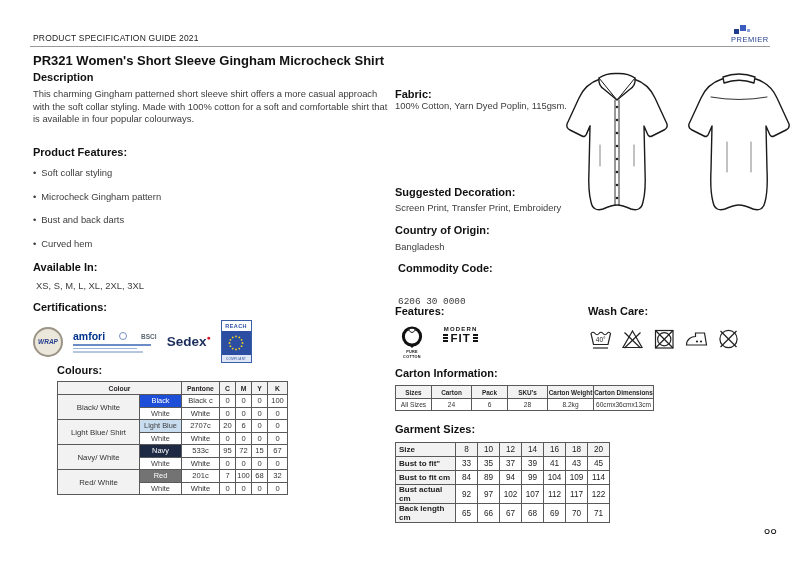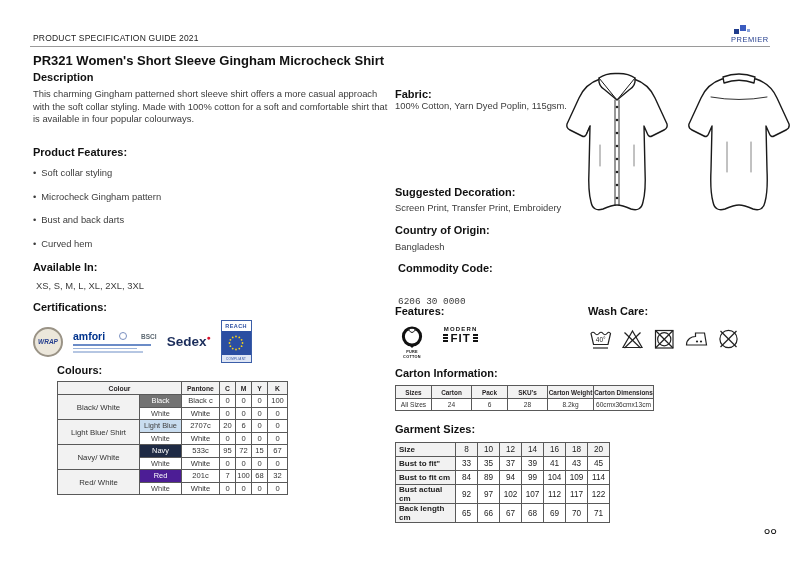--- a/index.html
+++ b/index.html
@@ -198,21 +198,21 @@
           <th>Pantone</th>
           <th>C</th>
           <th>M</th>
           <th>Y</th>
           <th>K</th>
         </tr>
       </thead>
       <tbody>
         <tr>
           <td class="cname" rowspan="2">Black/ White</td>
-          <td class="sw" style="background:#737373;color:#ffffff">Black</td>
+          <td class="sw" style="background:#1d4ed8;color:#ffffff">Black</td>
           <td>Black c</td>
           <td>0</td>
           <td>0</td>
           <td>0</td>
           <td>100</td>
         </tr>
         <tr>
           <td class="sw" style="background:#ffffff;color:#404040">White</td>
           <td>White</td>
           <td>0</td>
@@ -249,21 +249,21 @@
         <tr>
           <td class="sw" style="background:#ffffff;color:#404040">White</td>
           <td>White</td>
           <td>0</td>
           <td>0</td>
           <td>0</td>
           <td>0</td>
         </tr>
         <tr>
           <td class="cname" rowspan="2">Red/ White</td>
-          <td class="sw" style="background:#4c1d95;color:#ffffff">Red</td>
+          <td class="sw" style="background:#737373;color:#ffffff">Red</td>
           <td>201c</td>
           <td>7</td>
           <td>100</td>
           <td>68</td>
           <td>32</td>
         </tr>
         <tr>
           <td class="sw" style="background:#ffffff;color:#404040">White</td>
           <td>White</td>
           <td>0</td>

